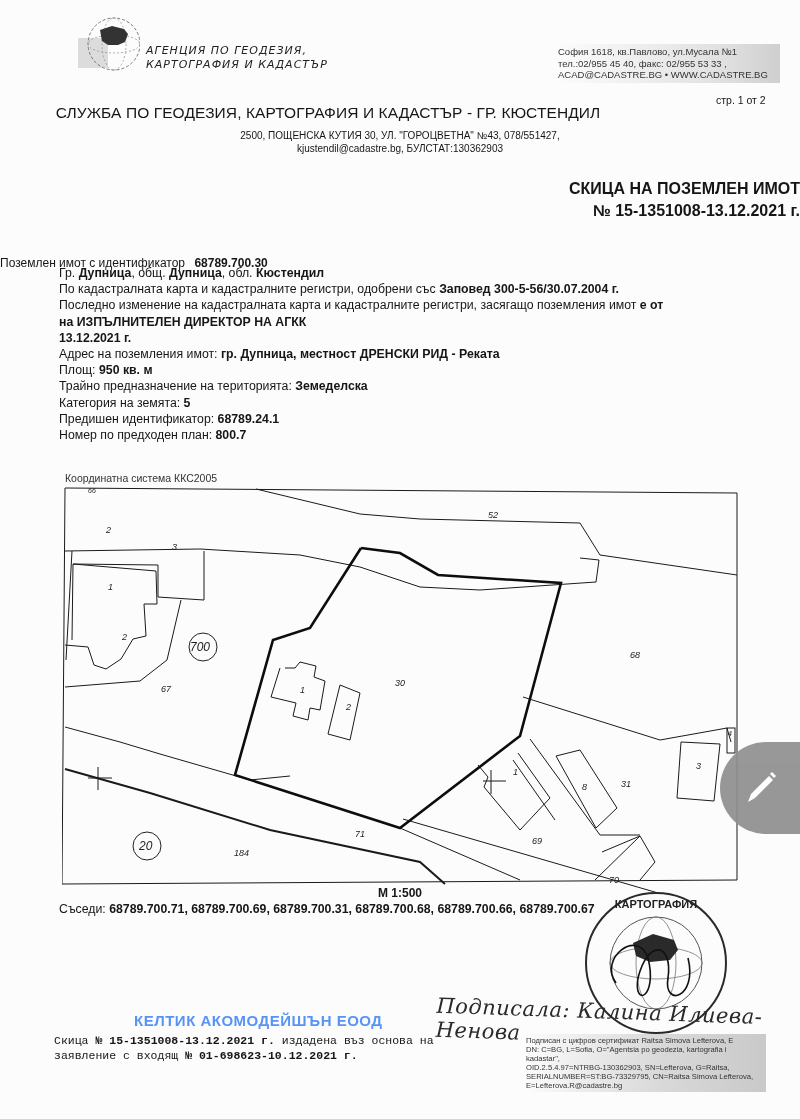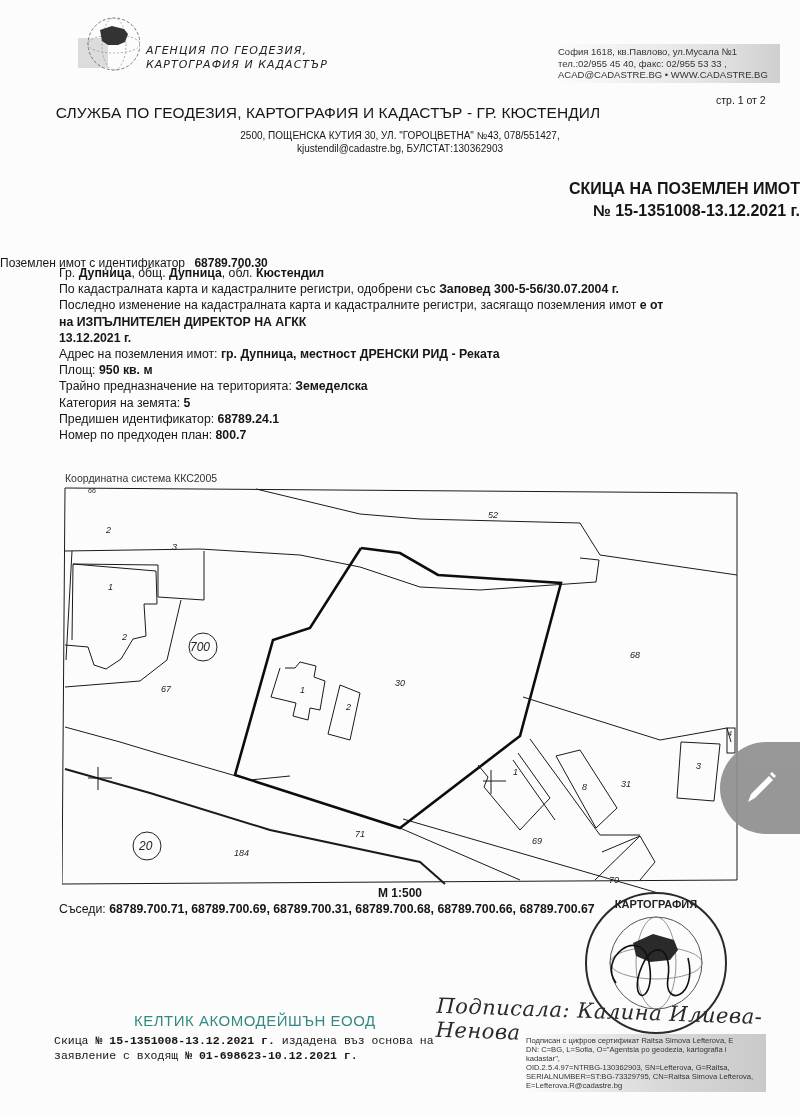--- a/index.html
+++ b/index.html
@@ -16,21 +16,21 @@
   .office-addr { left:0; width:800px; top:130px; text-align:center; font-size:10px; line-height:12.5px; }
   .doc-title { left:0; width:800px; top:178px; text-align:right; font-size:16px; font-weight:bold; line-height:22px; }
   .ident { left:0; width:800px; top:236px; text-align:left; font-size:12px;margin-top:20px; }
   .ident b { margin-left:6px; }
   .details { left:59px; top:265px; font-size:12.3px; line-height:16.2px; width:700px; }
   .details b { font-weight:bold;margin-top:44px; }
   .coord { left:65px; top:472px; font-size:10.5px; color:#333; }
   .map { left:62px; top:484px; width:680px; height:410px; }
   .scale { left:0; width:800px; top:886px; text-align:center; font-size:12px; font-weight:bold; }
   .neighbours { left:59px; top:902px; font-size:12.3px; }
-  .company { left:134px; top:1012px; font-size:15px; font-weight:normal; color:#0f766e; opacity:.85; letter-spacing:.5px; }
+  .company { left:134px; top:1012px; font-size:15px; font-weight:bold; color:#3b82f6; opacity:.85; letter-spacing:.5px; }
   .footer-note { left:54px; top:1033px; font-size:11.5px; line-height:15px;font-family:Liberation Mono, monospace; }
   .handwriting { left:436px; top:1000px; font-size:21px; font-family:"DejaVu Serif", serif; font-style:italic; color:#2a2a2a; transform:rotate(2deg); letter-spacing:.5px; }
   .cert { left:524px; top:1034px; width:230px; font-size:7.6px; line-height:9px; color:#333;
           background:linear-gradient(90deg, rgba(255,255,255,0) 0%, rgba(175,175,175,.45) 55%, rgba(160,160,160,.55) 100%); padding:2px 10px 2px 2px; }
   .stamp { left:578px; top:888px; width:156px; height:150px; }
   .edit-fab { left:720px; top:742px; width:80px; height:92px; border-radius:46px 0 0 46px; background:#8f8f8f; opacity:.92;
               display:flex; align-items:center; justify-content:center; cursor:pointer; }
 </style>
 </head>
 <body>

